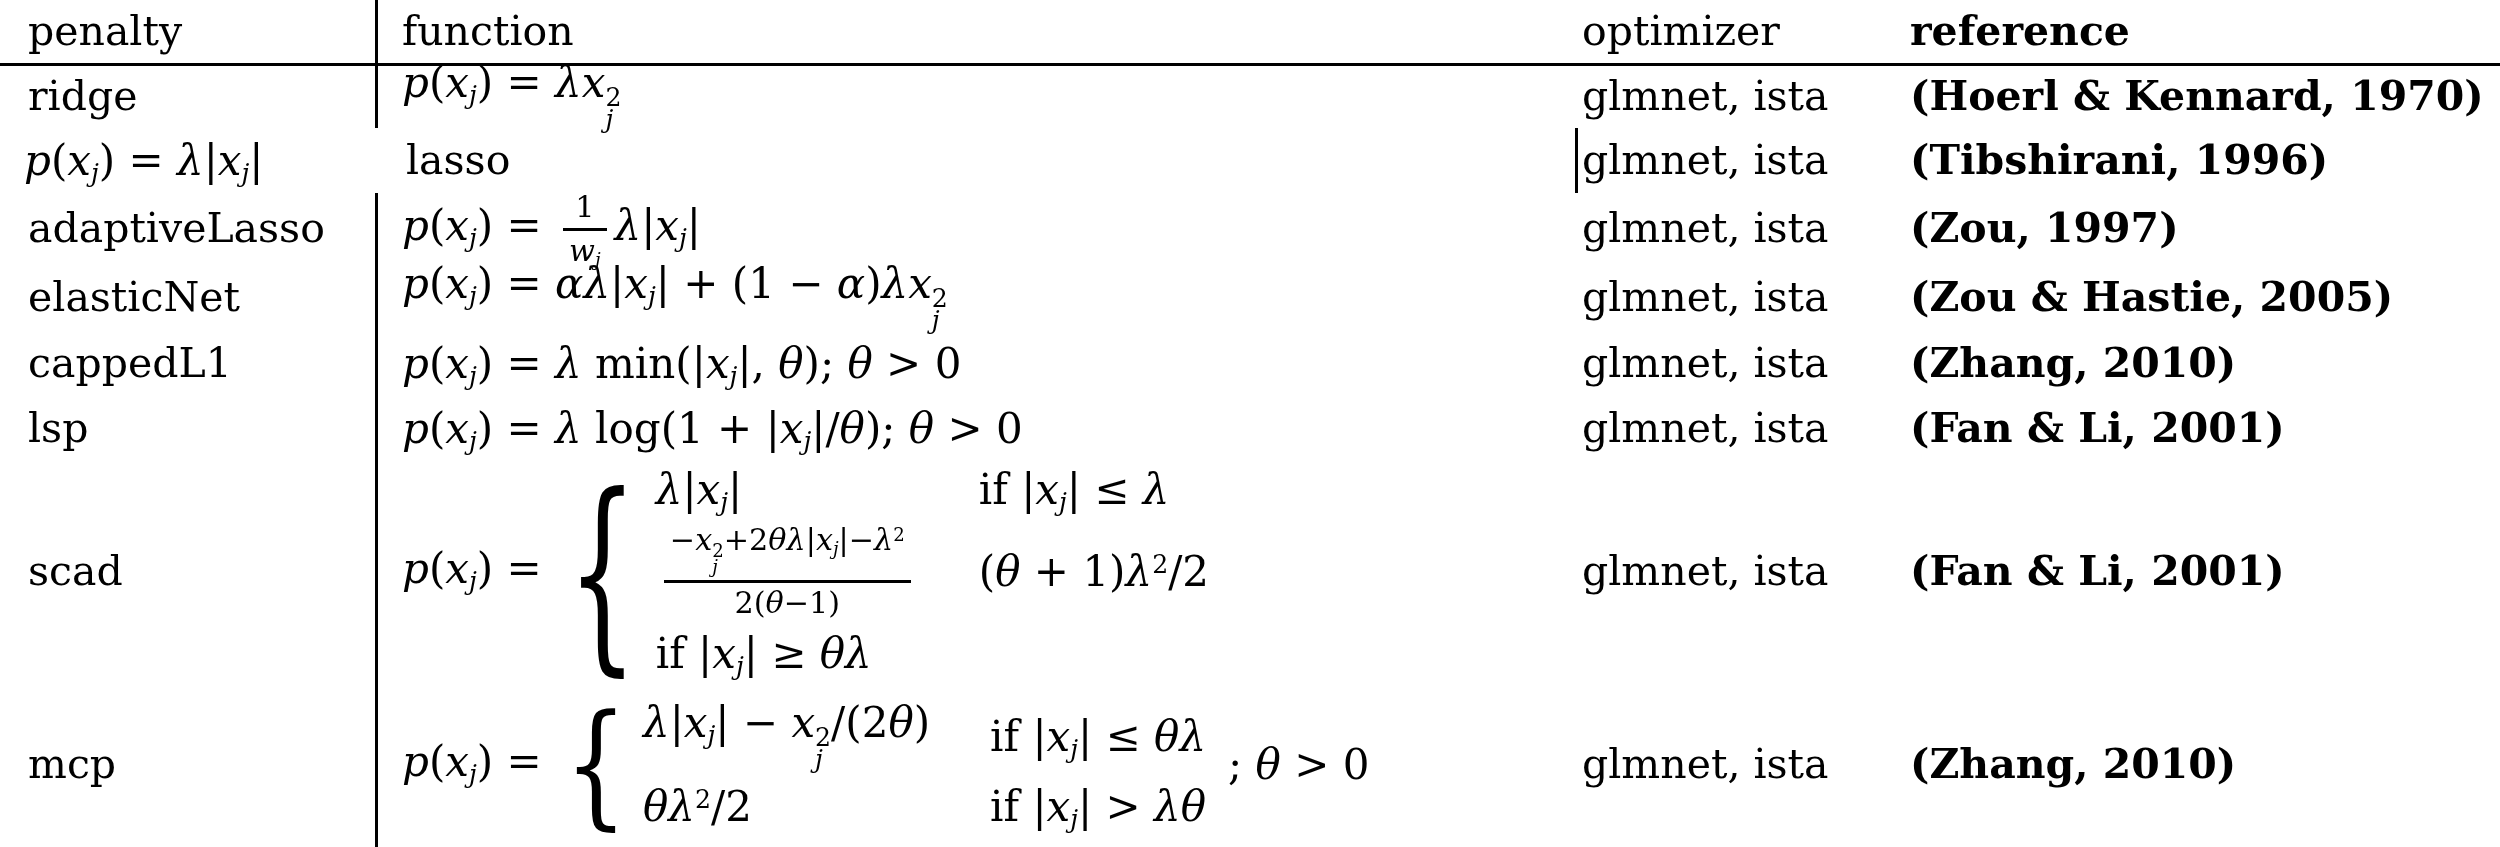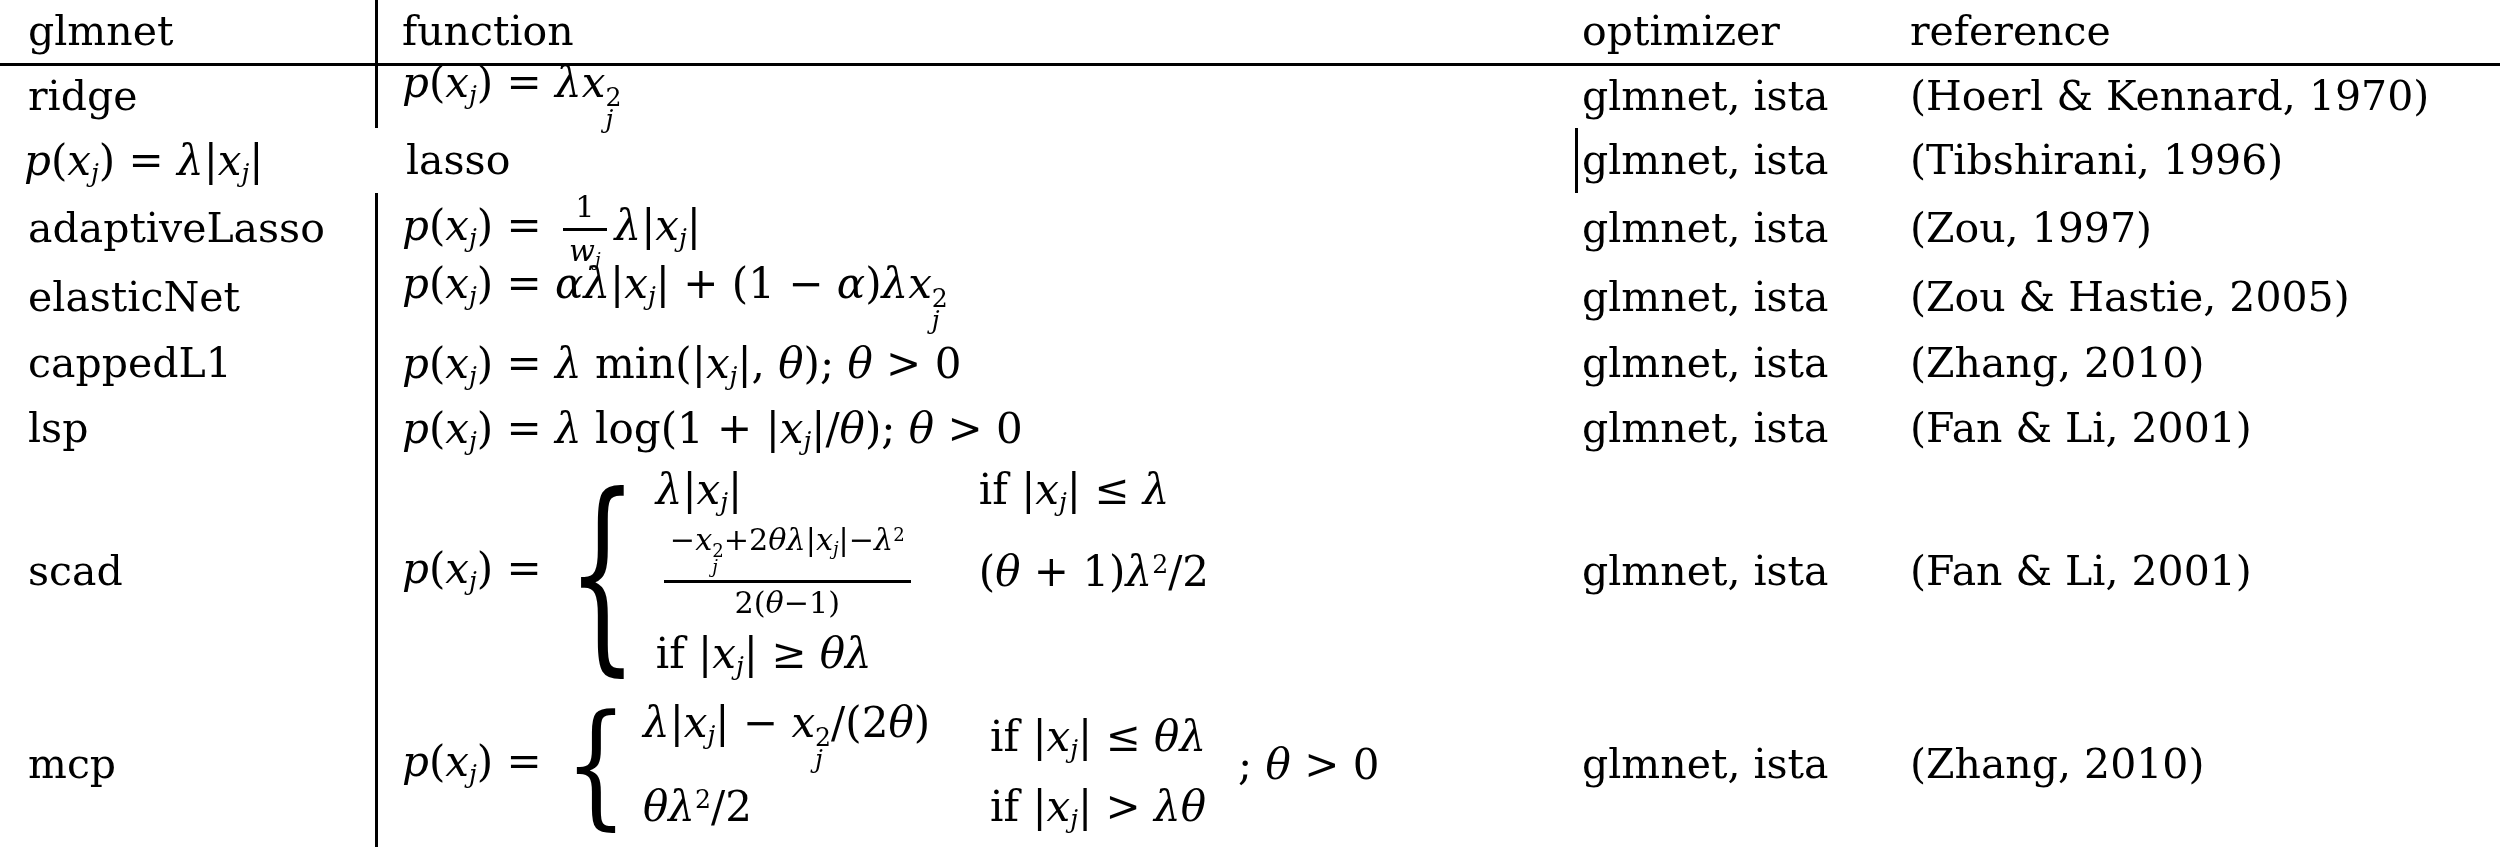--- a/index.html
+++ b/index.html
@@ -23,21 +23,21 @@
     display: flex;
     align-items: center;
     font-size: 41px;
     line-height: 1.1;
     white-space: nowrap;
   }
   .col1 { border-right: 3px solid #000; padding-left: 28px; }
   .hd   { border-bottom: 3px solid #000; }
   .fn   { padding-left: 24px; }
   .opt  { padding-left: 4px; }
-  .ref  { padding-left: 12px; }
+  .ref  { padding-left: 12px; font-weight: bold; }
   .m { font-size: 42px; line-height: 1; }
   .m i { font-style: italic; }
   .m sub { font-size: 0.6em; vertical-align: -0.28em; line-height: 0; }
   .m sup { font-size: 0.6em; vertical-align: 0.5em;  line-height: 0; }
   .ss {
     display: inline-flex;
     flex-direction: column;
     align-items: flex-start;
     font-size: 0.6em;
     line-height: 0.9;
@@ -52,30 +52,30 @@
   .b3 { font-size: 130px; transform: scaleY(1.62) scaleX(0.85); }
   .b2 { font-size: 110px; transform: scaleY(1.22) scaleX(0.9); }
   .cases {
     display: inline-grid;
     grid-template-columns: max-content max-content;
     column-gap: 60px;
     row-gap: 14px;
     align-items: center;
     justify-items: start;
   }
-  .side { margin-left: 32px; text-align: center; }
+  .side { margin-left: 22px; text-align: center; }
 </style>
 </head>
 <body>
 
 <div class="page">
   <div class="tbl">
 
     <div class="c col1 hd">
-        <span>glmnet</span>
+        <span>penalty</span>
       </div>
     <div class="c fn hd">
         <span>function</span>
       </div>
     <div class="c opt hd">
         <span>optimizer</span>
       </div>
     <div class="c ref hd">
         <span>reference</span>
       </div>

